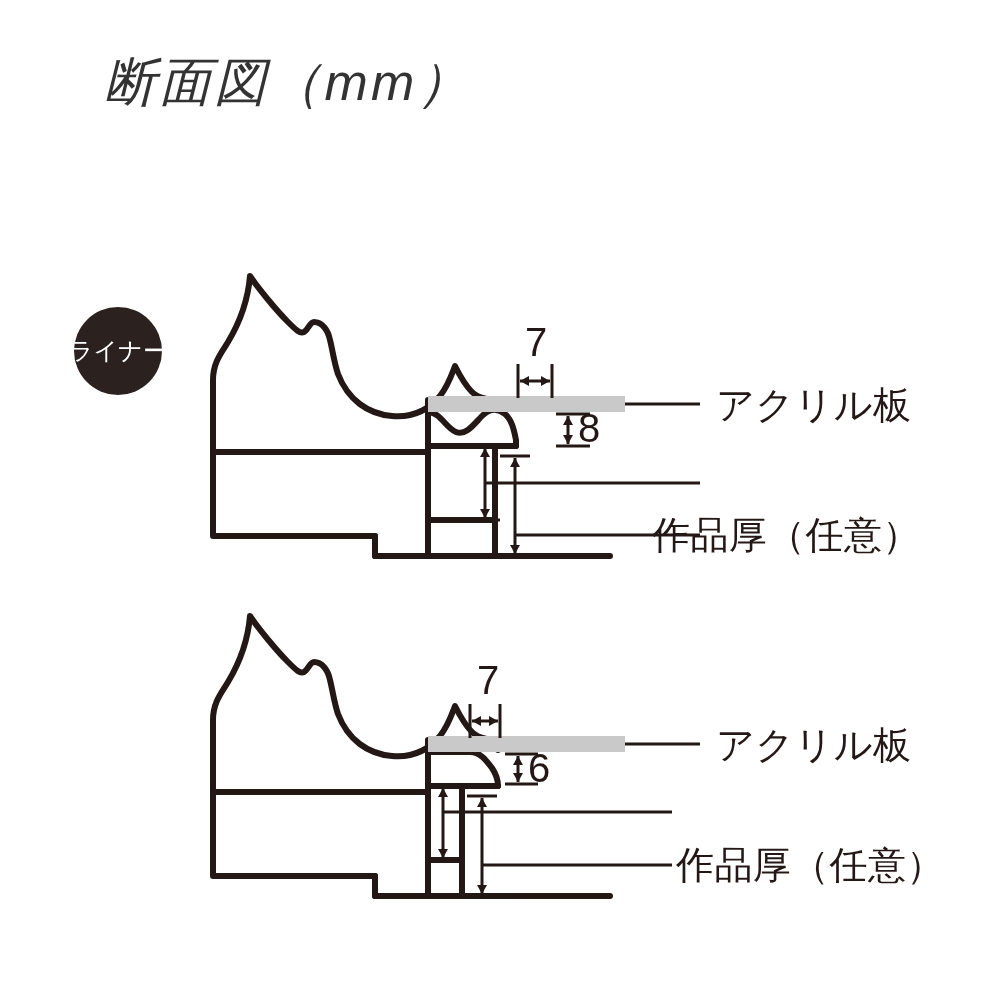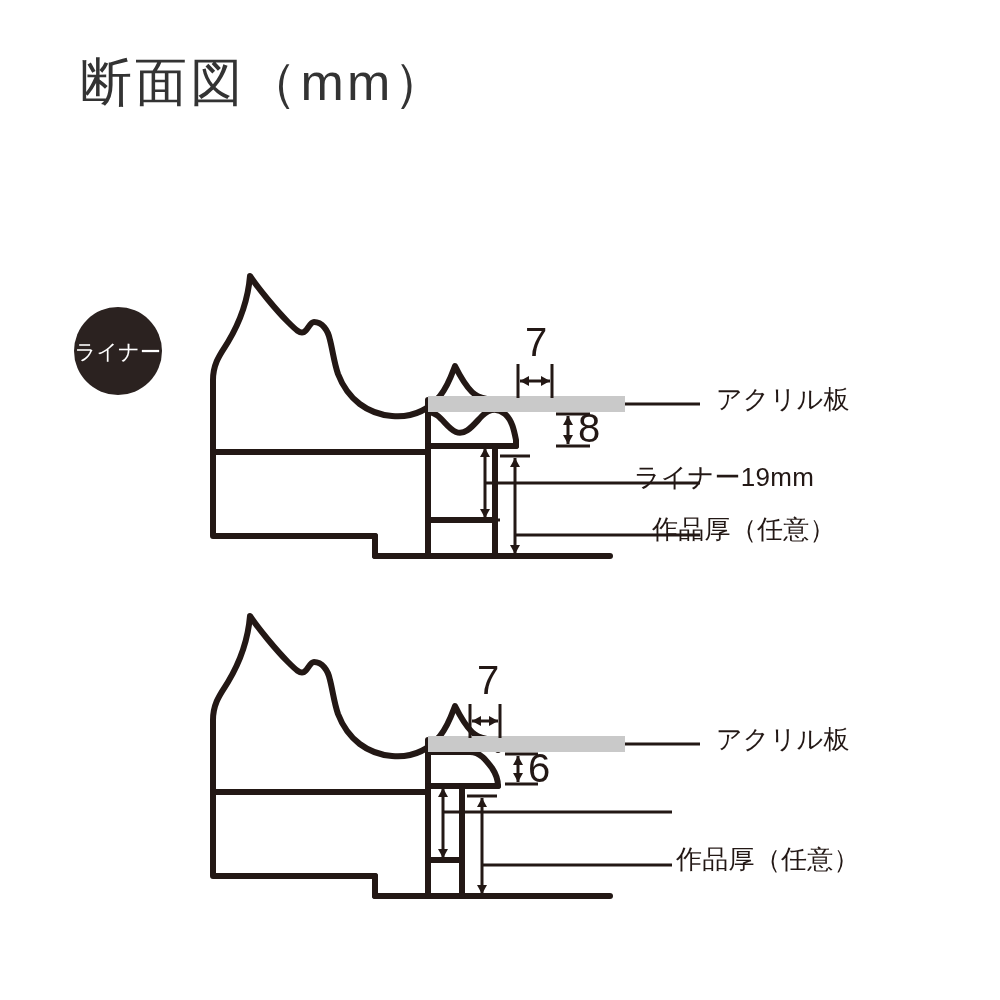--- a/index.html
+++ b/index.html
@@ -13,57 +13,58 @@
   }
   #page {
     position: relative;
     width: 1000px;
     height: 1000px;
     background: #ffffff;
     overflow: hidden;
   }
   #page-title {
     position: absolute;
-    left: 80px;
+    left: 104px;
     top: 56px;
     font-size: 52px;
     line-height: 1;
     letter-spacing: 0.06em;
     color: #333333;
     font-weight: 400;
     white-space: nowrap;
+    font-style: italic;
   }
   .badge {
     position: absolute;
     width: 88px;
     height: 88px;
     border-radius: 50%;
     background: #2b2220;
     color: #ffffff;
     display: flex;
     align-items: center;
     justify-content: center;
-    font-size: 21px;
+    font-size: 24px;
     letter-spacing: 0.01em;
     line-height: 1;
     white-space: nowrap;
   }
   #badge-liner { left: 74px; top: 307px; }
   #badge-inset { left: 74px; top: 646px; }
 
   .svg-layer {
     position: absolute;
     left: 0;
     top: 0;
     width: 1000px;
     height: 1000px;
   }
   .label {
     position: absolute;
-    font-size: 26px;
+    font-size: 38px;
     line-height: 1;
     letter-spacing: 0.01em;
     color: #231815;
     white-space: nowrap;
   }
   .dim-num {
     position: absolute;
     font-size: 40px;
     line-height: 1;
     color: #231815;
@@ -232,19 +233,18 @@
       <path d="M 482 865 L 672 865"></path>
     </g>
   </svg>
 
   <div class="dim-num" style="left:525px; top:322px;">7</div>
   <div class="dim-num" style="left:578px; top:408px;">8</div>
   <div class="dim-num" style="left:477px; top:660px;">7</div>
   <div class="dim-num" style="left:528px; top:748px;">6</div>
 
   <div class="label" style="left:716px; top:386px;">アクリル板</div>
-  <div class="label" style="left:634px; top:464px;">ライナー19mm</div>
   <div class="label" style="left:652px; top:516px;">作品厚（任意）</div>
 
   <div class="label" style="left:716px; top:726px;">アクリル板</div>
   <div class="label" style="left:676px; top:846px;">作品厚（任意）</div>
 
 </div>
 
 </body></html>

